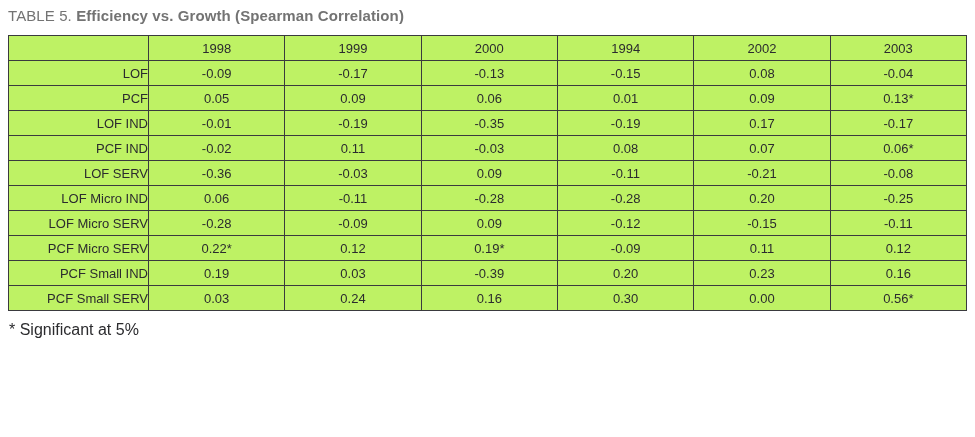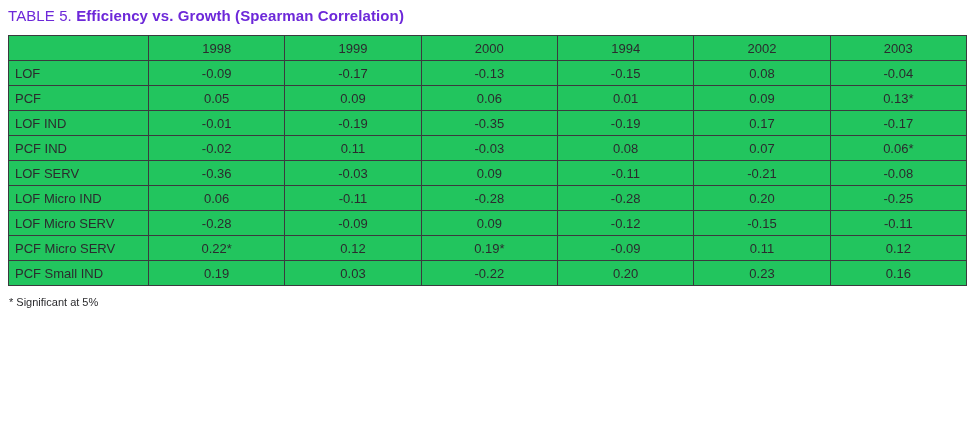--- a/index.html
+++ b/index.html
@@ -14,58 +14,58 @@
     color: #2b2b2e;
     overflow: hidden;
   }
   .page {
     padding: 4px 8px 0 8px;
   }
   .title {
     font-size: 15px;
     line-height: 20px;
     margin: 2px 0 9px 0;
-    color: #6d28d9;
+    color: #737373;
     letter-spacing: 0.1px;
   }
   .title .prefix {
     font-weight: 400;
   }
   .title .main {
     font-weight: 700;
   }
   table.corr {
     border-collapse: collapse;
     table-layout: fixed;
     width: 959px;
-    background: #22c55e;
+    background: #bef264;
   }
   table.corr th,
   table.corr td {
     border: 1px solid #3a3a3e;
     height: 24px;
     font-size: 13px;
     font-weight: 400;
     padding: 0;
     color: #2b2b2e;
     white-space: nowrap;
     overflow: hidden;
   }
   table.corr th.corner,
   table.corr td.row-label {
-    text-align: left;
+    text-align: right;
     padding-left: 6px;
   }
   table.corr th.year,
   table.corr td.value {
     text-align: center;
   }
   col.label-col { width: 140px; }
   .footnote {
-    font-size: 11px;
+    font-size: 16px;
     margin: 10px 0 0 1px;
     color: #2b2b2e;
   }
 </style>
 </head>
 <body>
 
 <div class="page">
   <div class="title">
     <span class="prefix">TABLE 5.</span>
@@ -163,22 +163,31 @@
           <td class="value">0.12</td>
           <td class="value">0.19*</td>
           <td class="value">-0.09</td>
           <td class="value">0.11</td>
           <td class="value">0.12</td>
         </tr>
         <tr>
           <td class="row-label">PCF Small IND</td>
           <td class="value">0.19</td>
           <td class="value">0.03</td>
-          <td class="value">-0.22</td>
+          <td class="value">-0.39</td>
           <td class="value">0.20</td>
           <td class="value">0.23</td>
           <td class="value">0.16</td>
+        </tr>
+        <tr>
+          <td class="row-label">PCF Small SERV</td>
+          <td class="value">0.03</td>
+          <td class="value">0.24</td>
+          <td class="value">0.16</td>
+          <td class="value">0.30</td>
+          <td class="value">0.00</td>
+          <td class="value">0.56*</td>
         </tr>
       </tbody>
   </table>
 
   <div class="footnote">* Significant at 5%</div>
 </div>
 
 </body></html>

